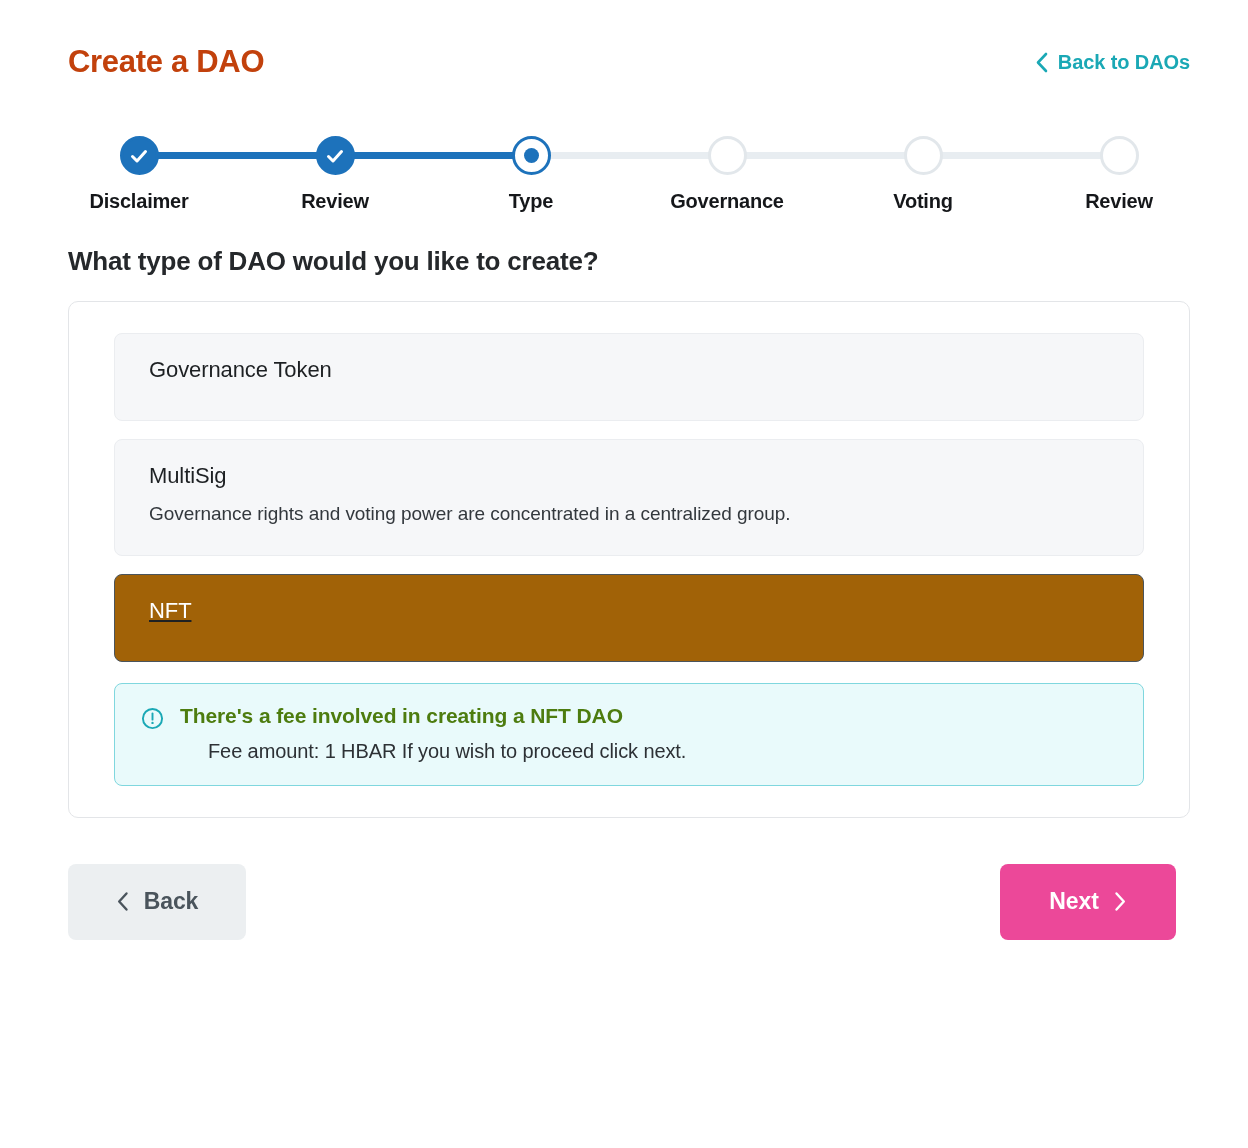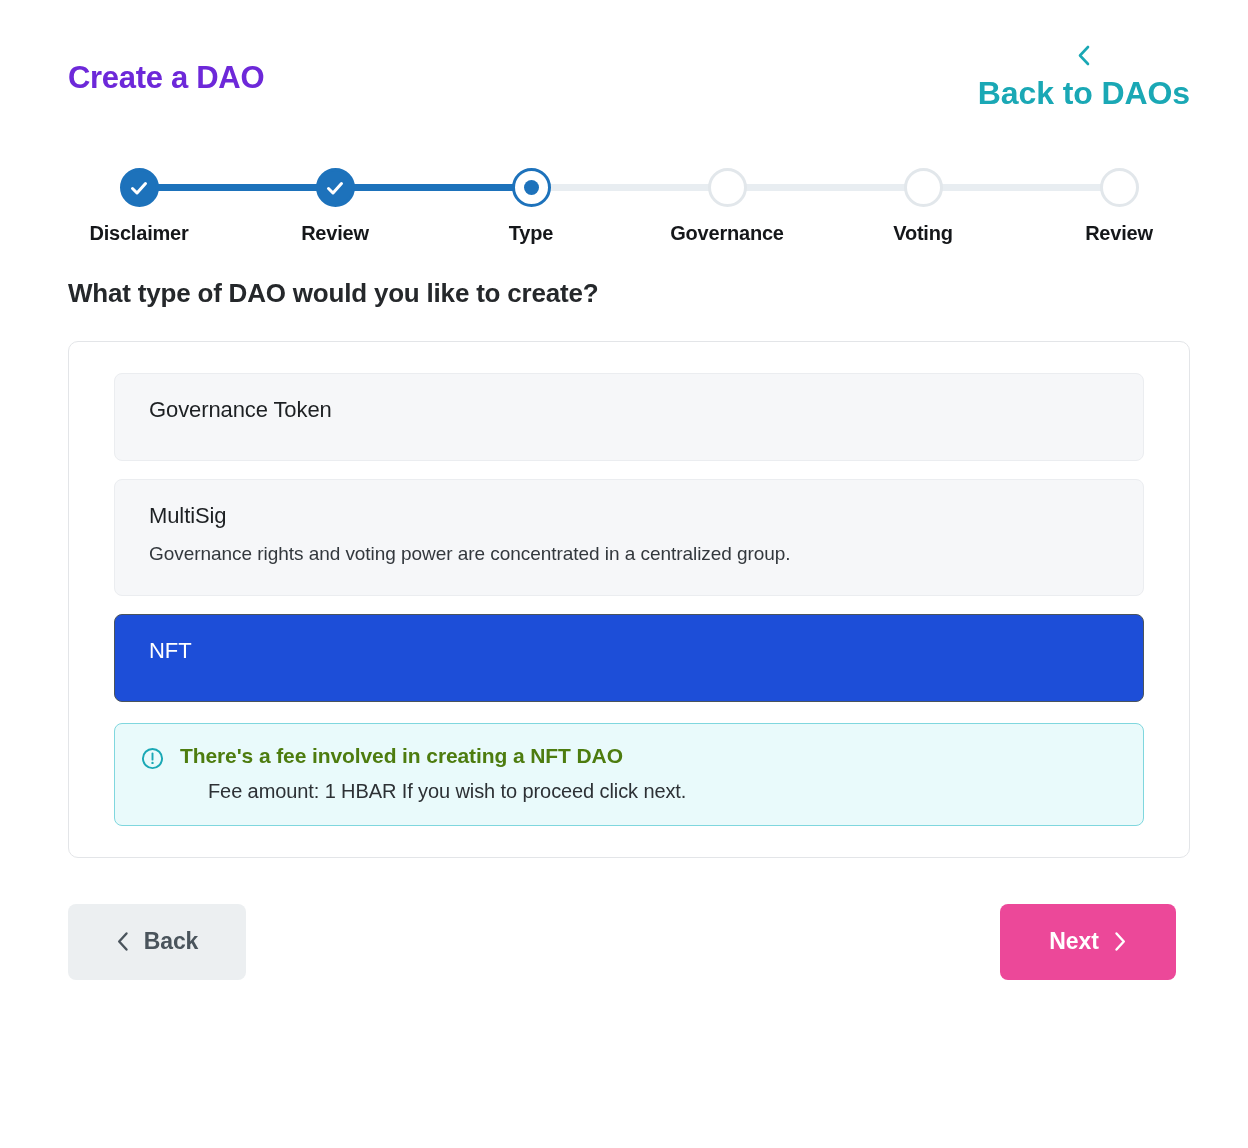--- a/index.html
+++ b/index.html
@@ -24,32 +24,31 @@
     align-items: center;
     justify-content: space-between;
     padding-top: 44px;
     padding-left: 12px;
     padding-right: 2px;
   }
   .page-title {
     font-size: 31px;
     font-weight: 700;
     letter-spacing: -0.3px;
-    color: #6d28d9;
+    color: #c2410c;
   }
   .back-link {
     display: flex;
     align-items: center;
     gap: 9px;
-    font-size: 32px;
+    font-size: 20px;
     font-weight: 700;
     color: #1aa8b5;
     cursor: pointer;
     letter-spacing: -0.1px;
-    flex-direction: column;
   }
   .back-link .chev {
     display: inline-flex;
     align-items: center;
     justify-content: center;
     width: 14px;
     height: 22px;
   }
 
   
@@ -129,40 +128,41 @@
     margin-top: 18px;
     margin-left: 12px;
     font-size: 26px;
     font-weight: 700;
     color: #25282b;
     letter-spacing: -0.2px;
   }
 
   
   .panel {
-    margin-top: 32px;
+    margin-top: 24px;
     margin-left: 12px;
     margin-right: 2px;
     border: 1px solid #e3e5e8;
     border-radius: 10px;
     padding: 31px 45px 31px 45px;
     background: #ffffff;
   }
   .option {
     background: #f6f7f9;
     border: 1px solid #ebedf0;
     border-radius: 8px;
     padding: 23px 34px 26px 34px;
     margin-bottom: 18px;
     cursor: pointer;
   }
   .option:last-of-type { margin-bottom: 0; }
   .option.selected {
-    background: #1d4ed8;
+    background: #a16207;
     border-color: #4a545c;
+    text-decoration: underline;
   }
   .option-title {
     font-size: 22px;
     font-weight: 400;
     color: #1d2023;
     margin-bottom: 11px;
     letter-spacing: -0.1px;
   }
   .option.selected .option-title { color: #ffffff; }
   .option-desc {

